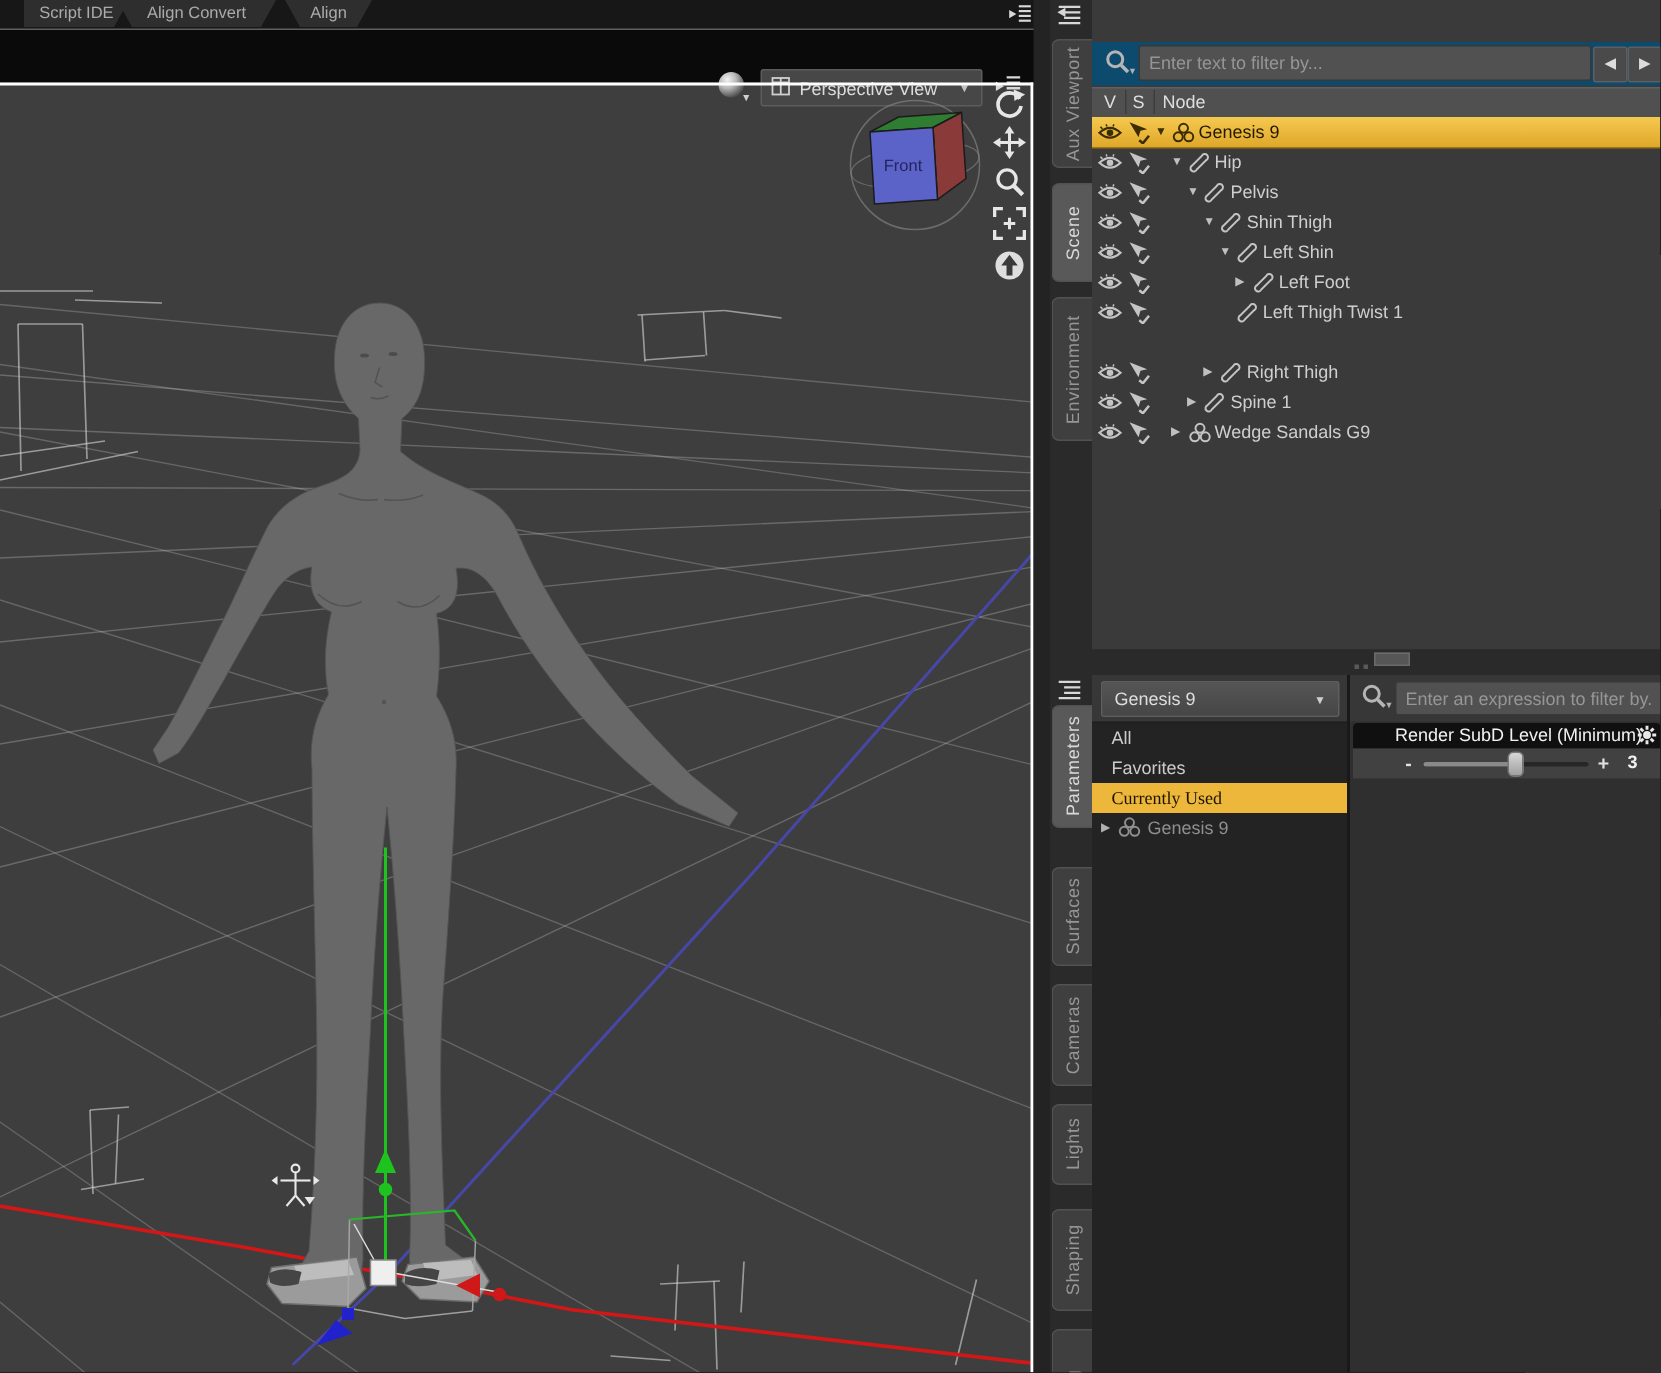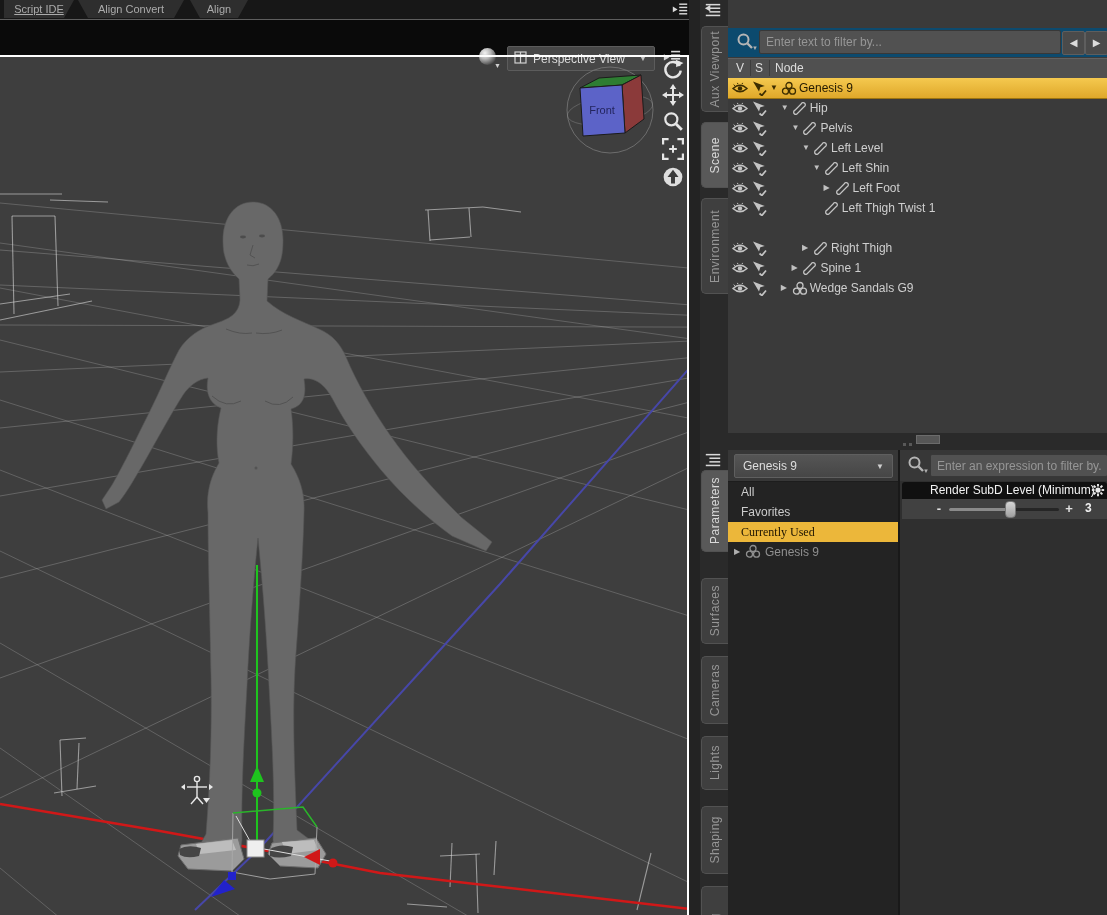--- a/index.html
+++ b/index.html
@@ -94,21 +94,21 @@
       border:1px solid #777;border-radius:4px;}
   #slider-value{position:absolute;left:183px;top:2px;color:#f0f0f0;font-size:12px;font-weight:bold;}
 </style>
 </head>
 <body>
 
 <div id="app">
 
   <div id="viewport-region">
     <div id="top-tabstrip">
-      <span id="top-tabs"><div class="top-tab first" style="left: 4px; width: 70px; text-decoration: underline;">Script IDE</div><div class="top-tab" style="left: 78px; width: 106px;">Align Convert</div><div class="top-tab" style="left: 190px; width: 58px;">Align</div></span>
+      <span id="top-tabs"><div class="top-tab first" style="left: 16px; width: 70px;">Script IDE</div><div class="top-tab" style="left: 78px; width: 106px;">Align Convert</div><div class="top-tab" style="left: 190px; width: 58px;">Align</div></span>
       <span class="panelmenu-icon" style="left:672px;top:2px;">
         <svg width="16" height="14" viewBox="0 0 20 16">
             <polygon points="1,5 7,8.5 1,12" fill="currentColor"></polygon>
             <g stroke="currentColor" stroke-width="1.8">
               <line x1="9" y1="2" x2="19" y2="2"></line>
               <line x1="9" y1="6" x2="19" y2="6"></line>
               <line x1="9" y1="10" x2="19" y2="10"></line>
               <line x1="9" y1="14" x2="19" y2="14"></line>
             </g>
           </svg>
@@ -448,21 +448,21 @@
               <path d="M3 3.4 L1.6 2 M6 1.8 L5.4 0.4 M10 1.8 L10.6 0.4" stroke="currentColor" stroke-width="1"></path>
             </svg></span>
           <span class="cell cur" style="color: rgb(196, 196, 196);"><svg width="16" height="15" viewBox="0 0 16 15">
               <path d="M2 0.5 L8 10.5 L9.3 6.2 L13.8 5.1 Z" fill="currentColor"></path>
               <path d="M8.5 12.5 l2.4 2 L15 9.5" stroke="currentColor" fill="none" stroke-width="1.7"></path>
             </svg></span>
           <span class="cell arr" style="left: 74.1px;">▼</span>
           <span class="cell nico" style="left: 85.1px; color: rgb(196, 196, 196);"><svg width="15" height="15" viewBox="0 0 16 16">
               <path d="M3.2 9.8 a2.3 2.3 0 1 0 3 3 L12.8 6.2 a2.3 2.3 0 1 0 -3 -3 Z" fill="none" stroke="currentColor" stroke-width="1.4"></path>
             </svg></span>
-          <span class="cell lbl" style="left: 103.1px;">Left Level</span>
+          <span class="cell lbl" style="left: 103.1px;">Shin Thigh</span>
         </div>
         <div class="tree-row" style="top: 80px;">
           <span class="cell eye" style="color: rgb(196, 196, 196);"><svg width="16" height="13" viewBox="0 0 16 12">
               <path d="M1 6 Q8 -0.5 15 6 Q8 12.5 1 6 Z" fill="none" stroke="currentColor" stroke-width="1.5"></path>
               <circle cx="8" cy="6" r="2.2" fill="currentColor"></circle>
               <path d="M3 3.4 L1.6 2 M6 1.8 L5.4 0.4 M10 1.8 L10.6 0.4" stroke="currentColor" stroke-width="1"></path>
             </svg></span>
           <span class="cell cur" style="color: rgb(196, 196, 196);"><svg width="16" height="15" viewBox="0 0 16 15">
               <path d="M2 0.5 L8 10.5 L9.3 6.2 L13.8 5.1 Z" fill="currentColor"></path>
               <path d="M8.5 12.5 l2.4 2 L15 9.5" stroke="currentColor" fill="none" stroke-width="1.7"></path>

